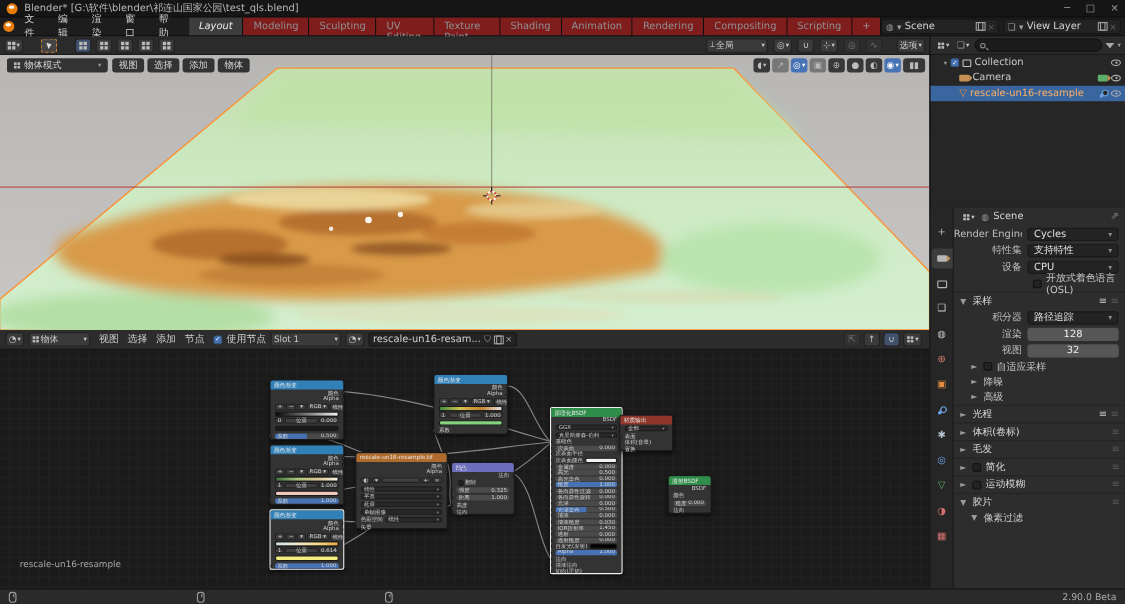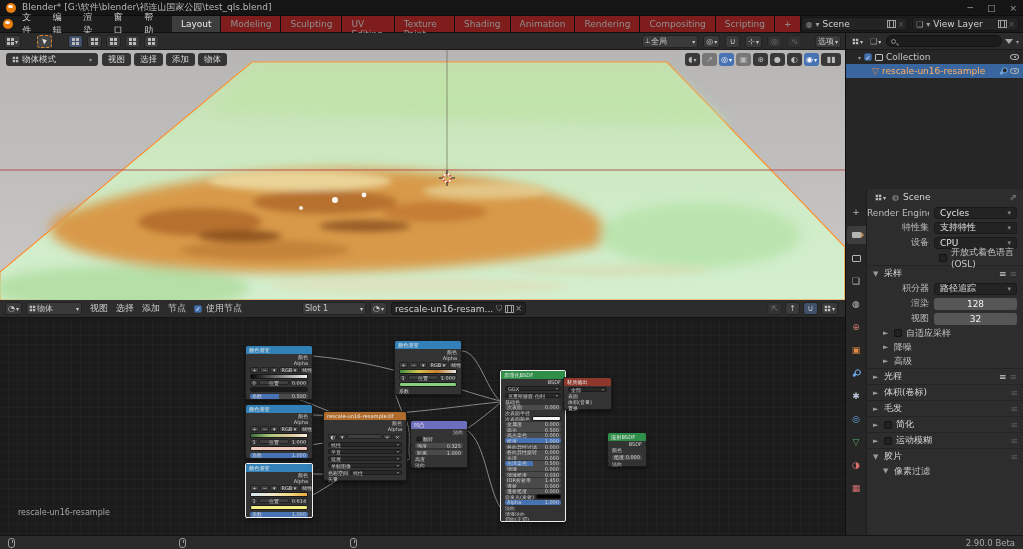--- a/index.html
+++ b/index.html
@@ -12,21 +12,21 @@
   .titlebar .title{color:#b9b9b9;font-size:9px;white-space:nowrap;}
   .win-controls{margin-left:auto;display:flex;gap:14px;color:#9e9e9e;font-size:9px;}
   .win-controls span{cursor:default;}
   
   .topbar{position:absolute;left:0;top:16px;width:1023px;height:17px;background:#1d1d1d;display:flex;align-items:center;border-bottom:1px solid #101010;}
   .tb-logo{width:16px;display:flex;justify-content:center;}
   #menu-bar{display:flex;}
   .menu-item{padding:2px 7px;color:#cfcfcf;}
   #workspace-tabs{display:flex;align-items:stretch;height:100%;margin-left:4px;}
   .wtab{padding:3px 9px 2px;color:#8f8f8f;background:#7f1d1d;border-right:1px solid #0e0e0e;}
-  .wtab.active{background:#3d3d3d;color:#ececec;}
+  .wtab.active{background:#3d3d3d;color:#ececec;font-style:italic;}
   .wtab.addtab{color:#9a9a9a;}
   .tb-right{margin-left:auto;display:flex;gap:4px;margin-right:4px;}
   .datablock{display:flex;align-items:center;background:#232323;border:1px solid #151515;border-radius:3px;height:14px;padding:0 3px;gap:3px;}
   .datablock .db-name{color:#d2d2d2;min-width:62px;}
   .mini-ic{color:#9f9f9f;font-size:8px;}
   .icon-copy{width:7px;height:8px;position:relative;}
   .icon-copy::before{content:"";position:absolute;left:0;bottom:0;width:5px;height:6px;border:1px solid #9f9f9f;background:#232323;}
   .icon-copy::after{content:"";position:absolute;left:2px;top:0;width:5px;height:6px;border:1px solid #9f9f9f;}
   .dim{opacity:.45;}
   
@@ -340,21 +340,21 @@
           <span style="margin-left:auto;font-size:6px;">▾</span>
         </span>
       <span id="ne-menus" style="display:flex;">
           <span class="ne-menu">视图</span>
           <span class="ne-menu">选择</span>
           <span class="ne-menu">添加</span>
           <span class="ne-menu">节点</span>
         </span>
       <span class="chk on">✓</span>
       <span style="color:#cdcdcd;">使用节点</span>
-      <span class="ts-btn" style="min-width:64px;justify-content:flex-end;margin-left:56px;">
+      <span class="ts-btn" style="min-width:64px;justify-content:flex-end;">
           <span>Slot 1</span>
           <span style="margin-left:auto;font-size:6px;">▾</span>
         </span>
       <span class="ts-btn">
           <span>◔</span>
           <span style="font-size:6px;">▾</span>
         </span>
       <span class="datablock" style="height:13px;">
         <span class="db-name" style="min-width:78px;">rescale-un16-resam...</span>
         <span class="mini-ic">⛉</span>
@@ -725,20 +725,26 @@
       <span style="font-size:6px;color:#999;">▾</span>
     </div>
     <div id="outliner-tree">
         <div class="orow" style="padding-left: 12px;">
           <span style="font-size: 6px; color: rgb(154, 154, 154);">▾</span>
           <span class="chk on">✓</span>
           <span class="obox"></span>
           <span class="lbl">Collection</span>
           <span class="eye"></span>
         </div>
+        <div class="orow" style="padding-left: 26px;">
+          <span class="cam"></span>
+          <span class="lbl">Camera</span>
+          <span class="cam" style="background: rgb(95, 174, 106);"></span>
+          <span class="eye"></span>
+        </div>
         <div class="orow sel" style="padding-left: 26px;">
           <span style="color: rgb(224, 139, 65); font-size: 9px;">▽</span>
           <span class="lbl orange">rescale-un16-resample</span>
           <span class="wrench"></span>
           <span class="eye"></span>
         </div>
       </div>
   </div>
 
   <div class="properties">

